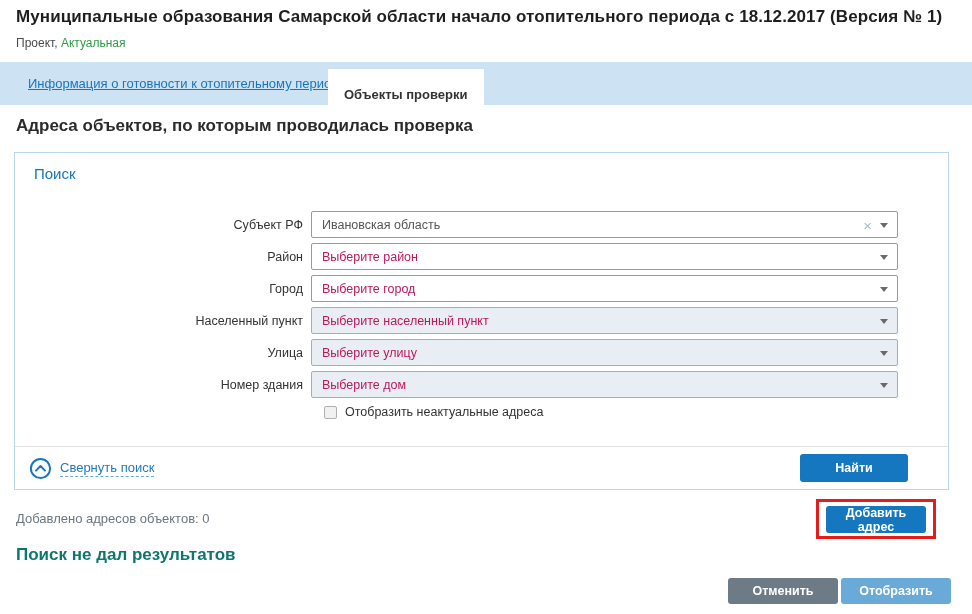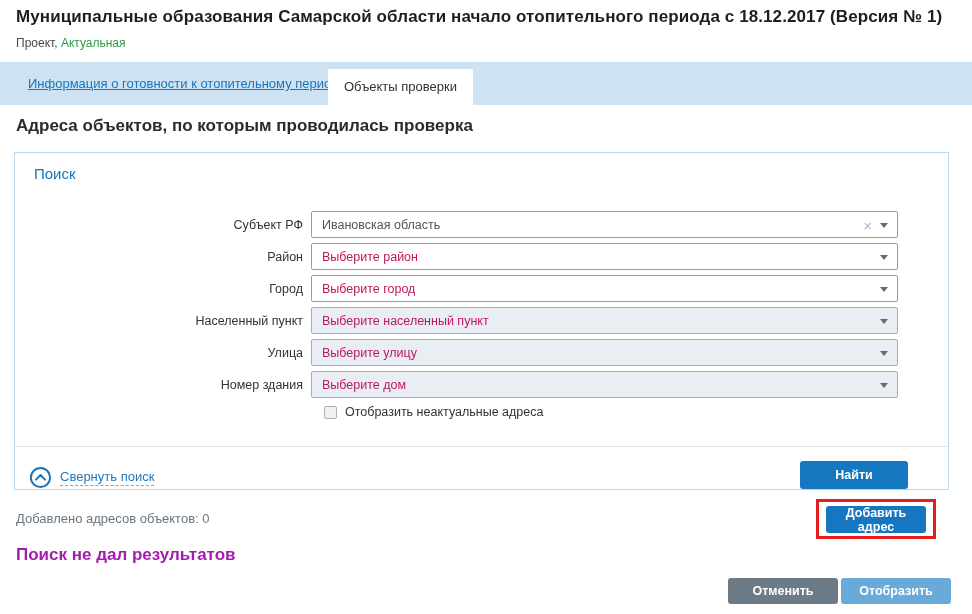--- a/index.html
+++ b/index.html
@@ -8,51 +8,51 @@
     position:relative; width:972px; height:614px; background:#fff;
     font-family:"Liberation Sans","DejaVu Sans",sans-serif; color:#333; overflow:hidden;
   }
   
   .page-title { position:absolute; top:7px; left:16px; font-size:17px; font-weight:bold; color:#1e1e1e; letter-spacing:.1px; }
   .page-status { position:absolute; top:36px; left:16px; font-size:12px; color:#4a4a4a; }
   .status-actual { color:#2e9b44; cursor:pointer; }
   
   .tabbar { position:absolute; top:62px; left:0; width:972px; height:43px; background:#cde3f3; }
   .tab-link { position:absolute; left:28px; top:0; height:43px; line-height:43px; font-size:13px; color:#1a75bb; text-decoration:underline; cursor:pointer; }
-  .tab-active { position:absolute; left:328px; top:7px; height:36px; min-width:128px; padding:0 16px; background:#fff; text-align:center; line-height:36px; font-size:13px; color:#333; }
+  .tab-active { position:absolute; left:328px; top:7px; height:36px; min-width:128px; padding:8px 16px; background:#fff; text-align:center; line-height:36px; font-size:13px; color:#333;font-weight:bold; }
   
   .section-heading { position:absolute; top:116px; left:16px; font-size:17px; font-weight:bold; color:#2b2b2b; }
   
   .search-panel { position:absolute; top:152px; left:14px; width:935px; height:338px; border:1px solid #b9d7ee; background:#fff; }
   .search-title { position:absolute; top:12px; left:19px; font-size:15px; color:#1576bd; }
   .form-rows { position:absolute; top:58px; left:0; right:0; }
   .row { display:flex; align-items:center; height:27px; margin-bottom:5px; }
   .row-label { width:296px; text-align:right; font-size:12.5px; color:#333; padding-right:8px; flex:none; }
   .field { position:relative; width:587px; height:27px; border:1px solid #9a9a9a; border-radius:2px; background:#fff; display:flex; align-items:center; padding:0 44px 0 10px; cursor:pointer; }
   .field.disabled { background:#e9eef5; border-color:#a2aebf; cursor:default; }
   .field-text { font-size:12.5px; color:#555; white-space:nowrap; overflow:hidden; }
   .field-text.placeholder { color:#be185d; }
   .clear-icon { position:absolute; right:25px; top:50%; transform:translateY(-50%); color:#a3bed6; font-size:15px; line-height:15px; cursor:pointer; }
   .arrow-icon { position:absolute; right:9px; top:50%; margin-top:-2px; width:0; height:0; border-left:4.5px solid transparent; border-right:4.5px solid transparent; border-top:5.5px solid #6a6a6a; }
   .checkbox-row { position:absolute; top:252px; left:309px; display:flex; align-items:center; }
   .checkbox { width:13px; height:13px; background:#f1f1f1; border:1px solid #b0b0b0; border-radius:2px; cursor:pointer; flex:none; }
   .checkbox-label { font-size:12.5px; color:#333; margin-left:8px; }
-  .panel-footer { position:absolute; bottom:0; left:0; right:0; height:43px; border-top:1px solid #e2e2e2; display:flex; align-items:flex-end; }
+  .panel-footer { position:absolute; bottom:0; left:0; right:0; height:43px; border-top:1px solid #e2e2e2; display:flex; align-items:center; }
   .collapse-wrap { margin-left:14px; display:flex; align-items:center; cursor:pointer; }
   .collapse-icon { width:23px; height:23px; flex:none; }
   .collapse-link { font-size:13px; color:#2279bd; margin-left:8px; border-bottom:1px dashed #6ea9d6; padding-bottom:1px; }
   .btn { border:none; border-radius:3px; color:#fff; font-size:12.5px; font-weight:bold; font-family:inherit; cursor:pointer; }
   .btn-primary { background:#1577c0; }
   .find-button { width:108px; height:28px; margin-left:auto; margin-right:40px; }
   
   .added-label { position:absolute; top:511px; left:16px; font-size:13px; color:#6a7681; }
   .annotation-box { position:absolute; top:499px; left:816px; width:120px; height:40px; border:3px solid #e51c1c; display:flex; align-items:center; justify-content:center; }
   .add-button { width:100px; height:27px; }
   
-  .no-results { position:absolute; top:545px; left:16px; font-size:17px; font-weight:bold; color:#a21caf; }
+  .no-results { position:absolute; top:545px; left:16px; font-size:17px; font-weight:bold; color:#0f766e; }
   
   .footer-buttons { position:absolute; top:578px; left:728px; display:flex; }
   .btn-cancel { width:110px; height:26px; background:#6d7b87; }
   .btn-save { width:110px; height:26px; background:#6aaad8; margin-left:3px; }
 </style>
 </head>
 <body>
 
 <div class="page">
 

